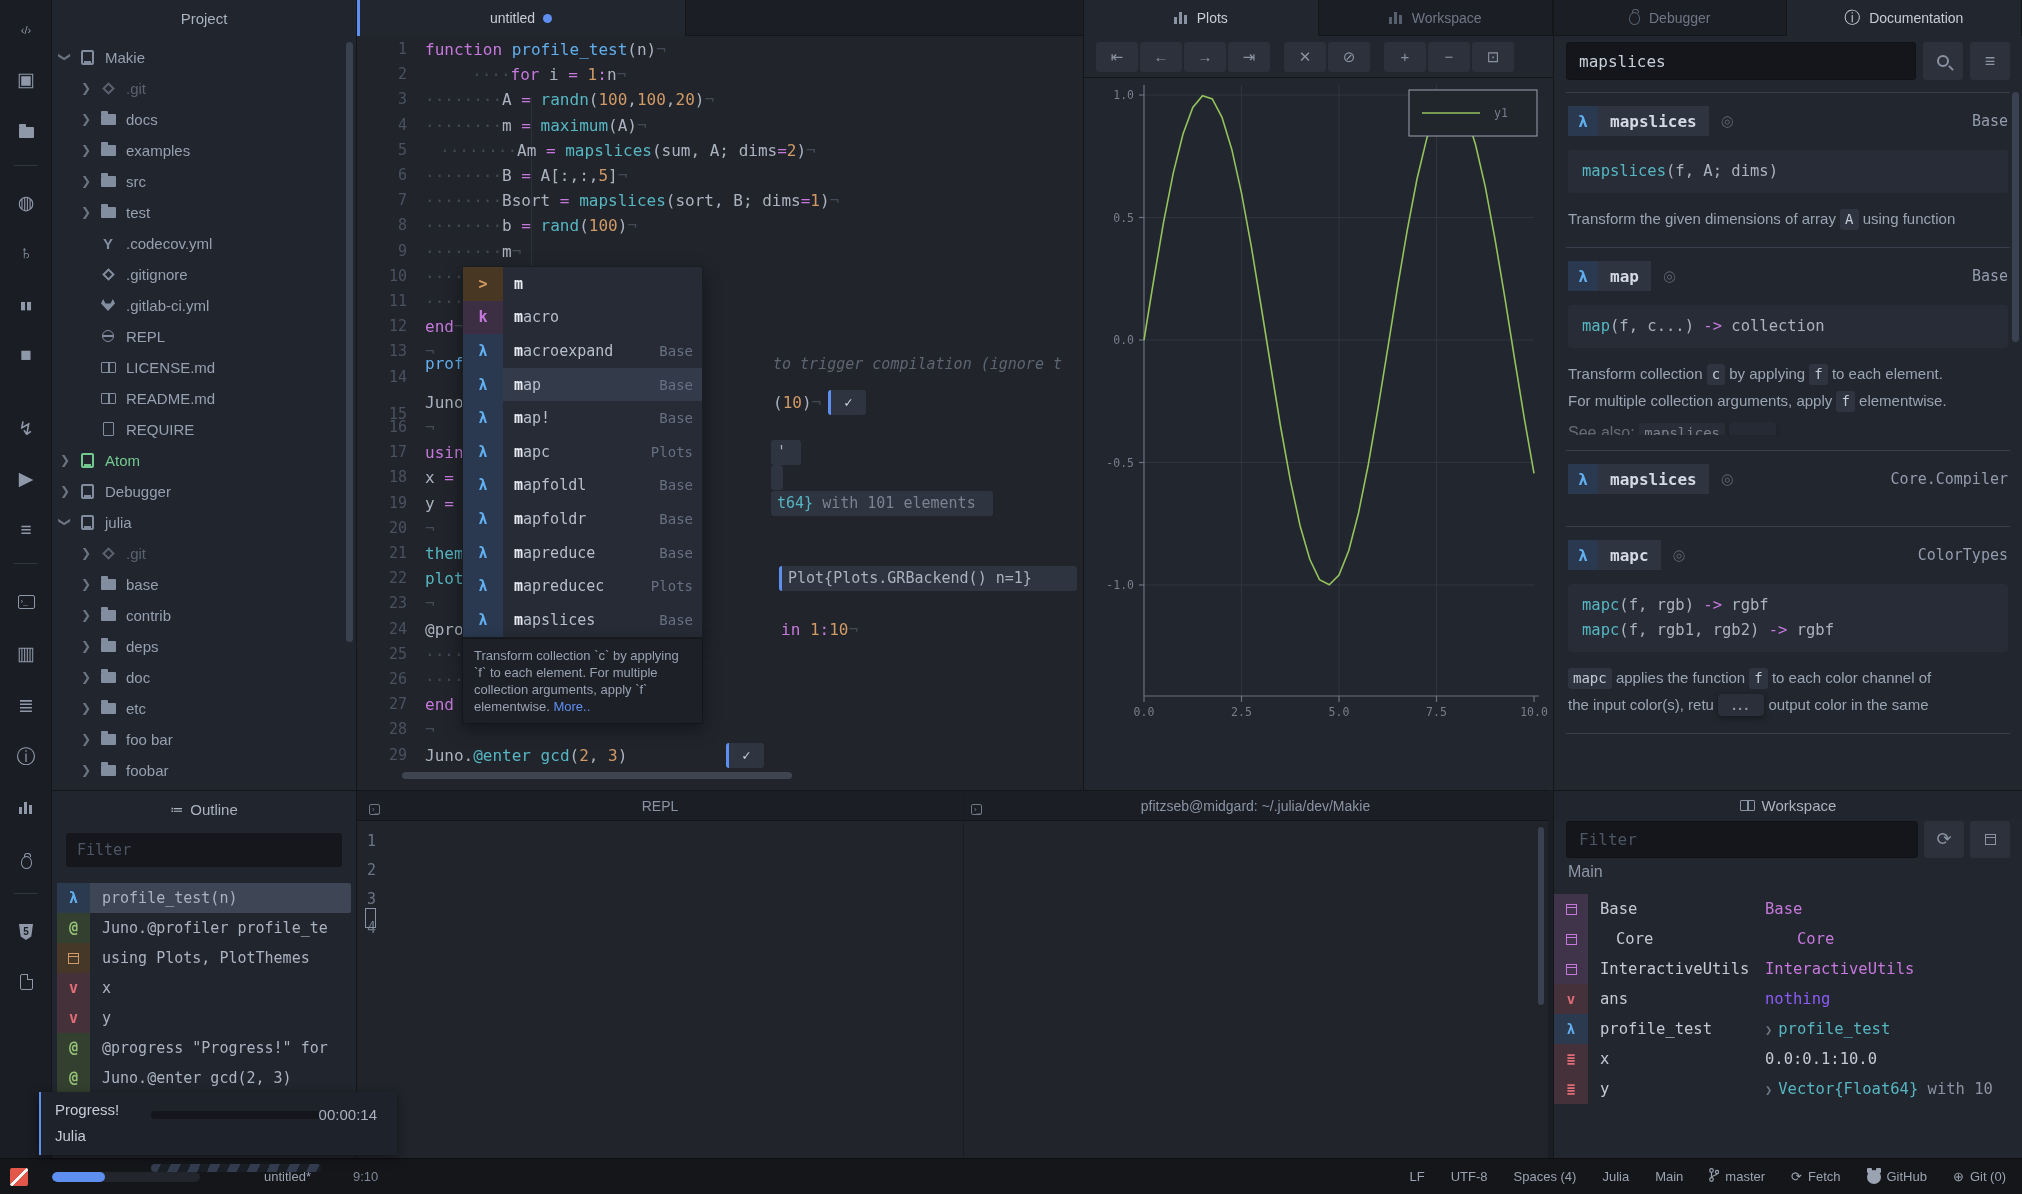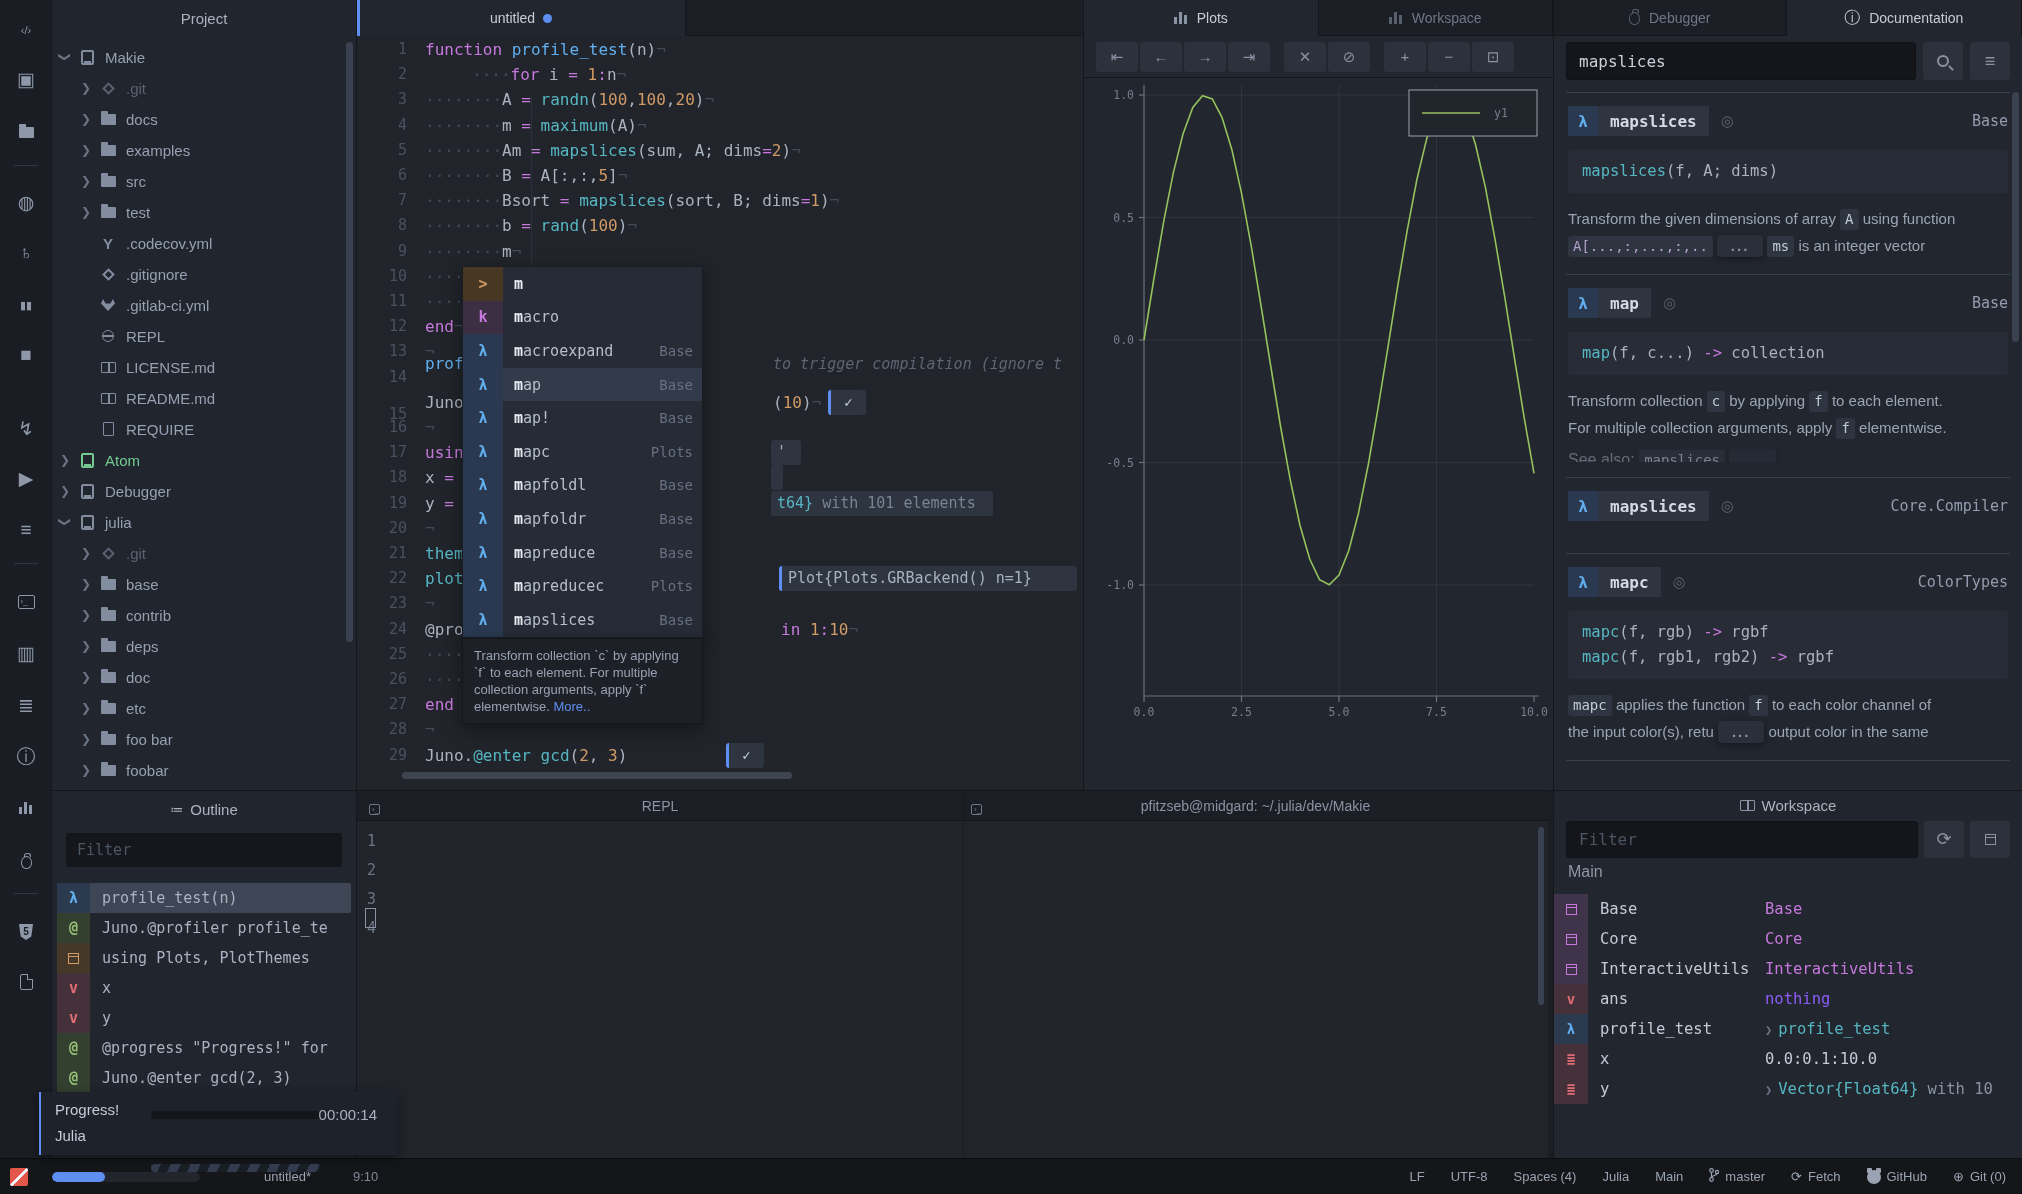--- a/index.html
+++ b/index.html
@@ -482,21 +482,21 @@
     <div id="code-lines">
         <div class="gut-num" style="top: 1px;">1</div>
         <div class="code-line" style="top: 1px;"><span class="flow"><span class="c-kw">function </span><span class="c-fn">profile_test</span><span class="c-pln">(n)</span><span class="c-dim">¬</span></span></div>
         <div class="gut-num" style="top: 26.2px;">2</div>
         <div class="code-line" style="top: 26.2px; margin-left: 47px;"><span class="flow"><span class="c-dim">····</span><span class="c-kw">for </span><span class="c-pln">i </span><span class="c-kw">= </span><span class="c-num">1</span><span class="c-kw">:</span><span class="c-pln">n</span><span class="c-dim">¬</span></span></div>
         <div class="gut-num" style="top: 51.4px;">3</div>
         <div class="code-line" style="top: 51.4px;"><span class="flow"><span class="c-dim">········</span><span class="c-pln">A </span><span class="c-kw">= </span><span class="c-call">randn</span><span class="c-pln">(</span><span class="c-num">100</span><span class="c-pln">,</span><span class="c-num">100</span><span class="c-pln">,</span><span class="c-num">20</span><span class="c-pln">)</span><span class="c-dim">¬</span></span></div>
         <div class="gut-num" style="top: 76.6px;">4</div>
         <div class="code-line" style="top: 76.6px;"><span class="flow"><span class="c-dim">········</span><span class="c-pln">m </span><span class="c-kw">= </span><span class="c-call">maximum</span><span class="c-pln">(A)</span><span class="c-dim">¬</span></span></div>
         <div class="gut-num" style="top: 101.8px;">5</div>
-        <div class="code-line" style="top: 101.8px;"><span class="flow"><span class="c-dim">········</span><span class="c-pln">Am </span><span class="c-kw">= </span><span class="c-call">mapslices</span><span class="c-pln">(sum, A; dims</span><span class="c-kw">=</span><span class="c-num">2</span><span class="c-pln">)</span><span class="c-dim">¬</span></span></div>
+        <div class="code-line" style="top: 101.8px; margin-left: 15px;"><span class="flow"><span class="c-dim">········</span><span class="c-pln">Am </span><span class="c-kw">= </span><span class="c-call">mapslices</span><span class="c-pln">(sum, A; dims</span><span class="c-kw">=</span><span class="c-num">2</span><span class="c-pln">)</span><span class="c-dim">¬</span></span></div>
         <div class="gut-num" style="top: 127px;">6</div>
         <div class="code-line" style="top: 127px;"><span class="flow"><span class="c-dim">········</span><span class="c-pln">B </span><span class="c-kw">= </span><span class="c-pln">A[:,:,</span><span class="c-num">5</span><span class="c-pln">]</span><span class="c-dim">¬</span></span></div>
         <div class="gut-num" style="top: 152.2px;">7</div>
         <div class="code-line" style="top: 152.2px;"><span class="flow"><span class="c-dim">········</span><span class="c-pln">Bsort </span><span class="c-kw">= </span><span class="c-call">mapslices</span><span class="c-pln">(sort, B; dims</span><span class="c-kw">=</span><span class="c-num">1</span><span class="c-pln">)</span><span class="c-dim">¬</span></span></div>
         <div class="gut-num" style="top: 177.4px;">8</div>
         <div class="code-line" style="top: 177.4px;"><span class="flow"><span class="c-dim">········</span><span class="c-pln">b </span><span class="c-kw">= </span><span class="c-call">rand</span><span class="c-pln">(</span><span class="c-num">100</span><span class="c-pln">)</span><span class="c-dim">¬</span></span></div>
         <div class="gut-num" style="top: 202.6px;">9</div>
         <div class="code-line" style="top: 202.6px;"><span class="flow"><span class="c-dim">········</span><span class="c-pln">m</span><span class="c-dim">¬</span></span></div>
         <div class="gut-num" style="top: 227.8px;">10</div>
         <div class="code-line" style="top: 227.8px;"><span class="flow"><span class="c-dim">····</span></span></div>
@@ -701,21 +701,20 @@
       <div class="doc-entry">
         <div class="de-head">
           <span class="de-lchip">λ</span>
           <span class="de-name">mapslices</span>
           <span class="de-eye">◎</span>
           <span class="de-mod">Base</span>
         </div>
         <div class="de-code"><div><span class="d-fn">mapslices</span><span class="d-pln">(f, A; dims)</span></div></div>
         <div class="de-desc">
           <div class="row"><span>Transform the given dimensions of array </span><span class="chip">A</span><span> using function</span></div>
-          <div class="row"><span class="chipcode">A[...,:,...,:,..</span><span class="ell">...</span><span class="chipfrag">ms</span><span> is an integer vector</span></div>
         </div>
       </div>
       <div class="doc-entry">
         <div class="de-head">
           <span class="de-lchip">λ</span>
           <span class="de-name">map</span>
           <span class="de-eye">◎</span>
           <span class="de-mod">Base</span>
         </div>
         <div class="de-code"><div><span class="d-fn">map</span><span class="d-pln">(f, c...) </span><span class="d-op">-&gt;</span><span class="d-pln"> collection</span></div></div>
@@ -765,21 +764,21 @@
   </div>
   <div id="ws-section">Main</div>
   <div id="ws-rows">
       <div class="ws-row" style="top: 103px;">
         <span class="ws-chip tint-purple">
           <span class="ico-cube"></span>
         </span>
         <span class="ws-name">Base</span>
         <span class="ws-val"><span class="v-purple">Base</span></span>
       </div>
-      <div class="ws-row" style="top: 133px;">
+      <div class="ws-row" style="top: 133px; gap: 16px;">
         <span class="ws-chip tint-purple">
           <span class="ico-cube"></span>
         </span>
         <span class="ws-name">Core</span>
         <span class="ws-val"><span class="v-purple">Core</span></span>
       </div>
       <div class="ws-row" style="top: 163px;">
         <span class="ws-chip tint-purple">
           <span class="ico-cube"></span>
         </span>

